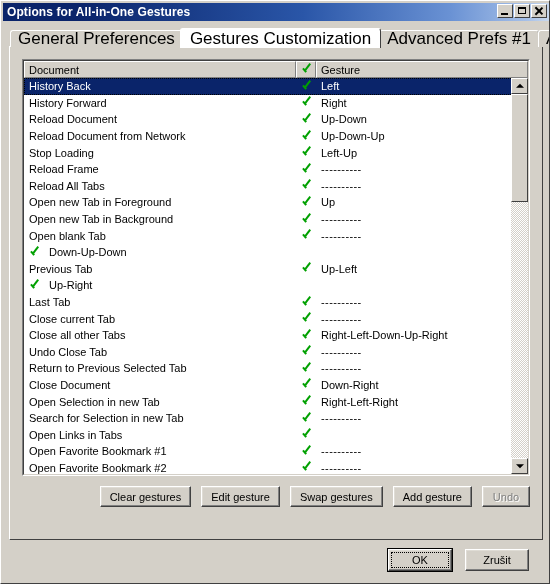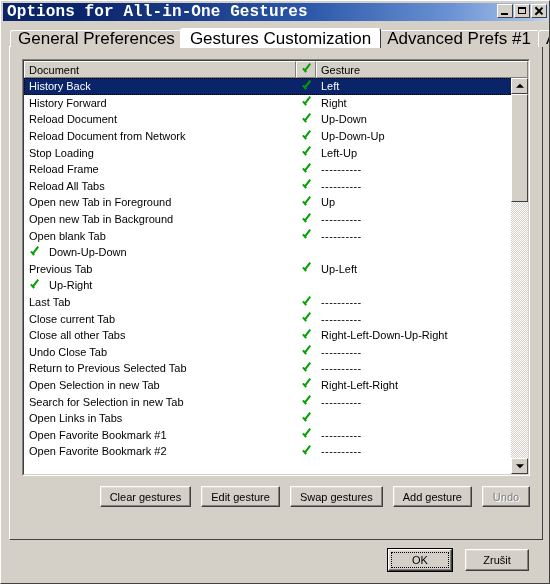--- a/index.html
+++ b/index.html
@@ -32,25 +32,24 @@
     left: 2px; top: 2px;
     width: 546px; height: 18px;
     background: linear-gradient(to right, #0a246a 0%, #0a246a 14%, #2a56a8 55%, #6a92d4 82%, #a6c0e8 96%, #c8d8ee 100%);
     display: flex;
     align-items: center;
     box-sizing: border-box;
   }
   .titlebar-text {
     color: #ffffff;
     font-weight: bold;
-    font-size: 16px;
+    font-size: 12px;
     padding-left: 4px;
     letter-spacing: 0.1px;
     white-space: nowrap;
-    font-family: Liberation Mono, monospace;
   }
   .titlebar-buttons {
     position: absolute;
     right: 2px; top: 1px;
     display: flex;
     gap: 1px;
   }
   .tb-btn {
     width: 16px; height: 14px;
     background: #d4d0c8;
@@ -525,20 +524,27 @@
             <span class="check"></span>
           </div>
           <div class="cell-gest dashes">----------</div>
         </div>
         <div class="row">
           <div class="cell-fn">Return to Previous Selected Tab</div>
           <div class="cell-chk">
             <span class="check"></span>
           </div>
           <div class="cell-gest dashes">----------</div>
+        </div>
+        <div class="row">
+          <div class="cell-fn">Close Document</div>
+          <div class="cell-chk">
+            <span class="check"></span>
+          </div>
+          <div class="cell-gest">Down-Right</div>
         </div>
         <div class="row">
           <div class="cell-fn">Open Selection in new Tab</div>
           <div class="cell-chk">
             <span class="check"></span>
           </div>
           <div class="cell-gest">Right-Left-Right</div>
         </div>
         <div class="row">
           <div class="cell-fn">Search for Selection in new Tab</div>

